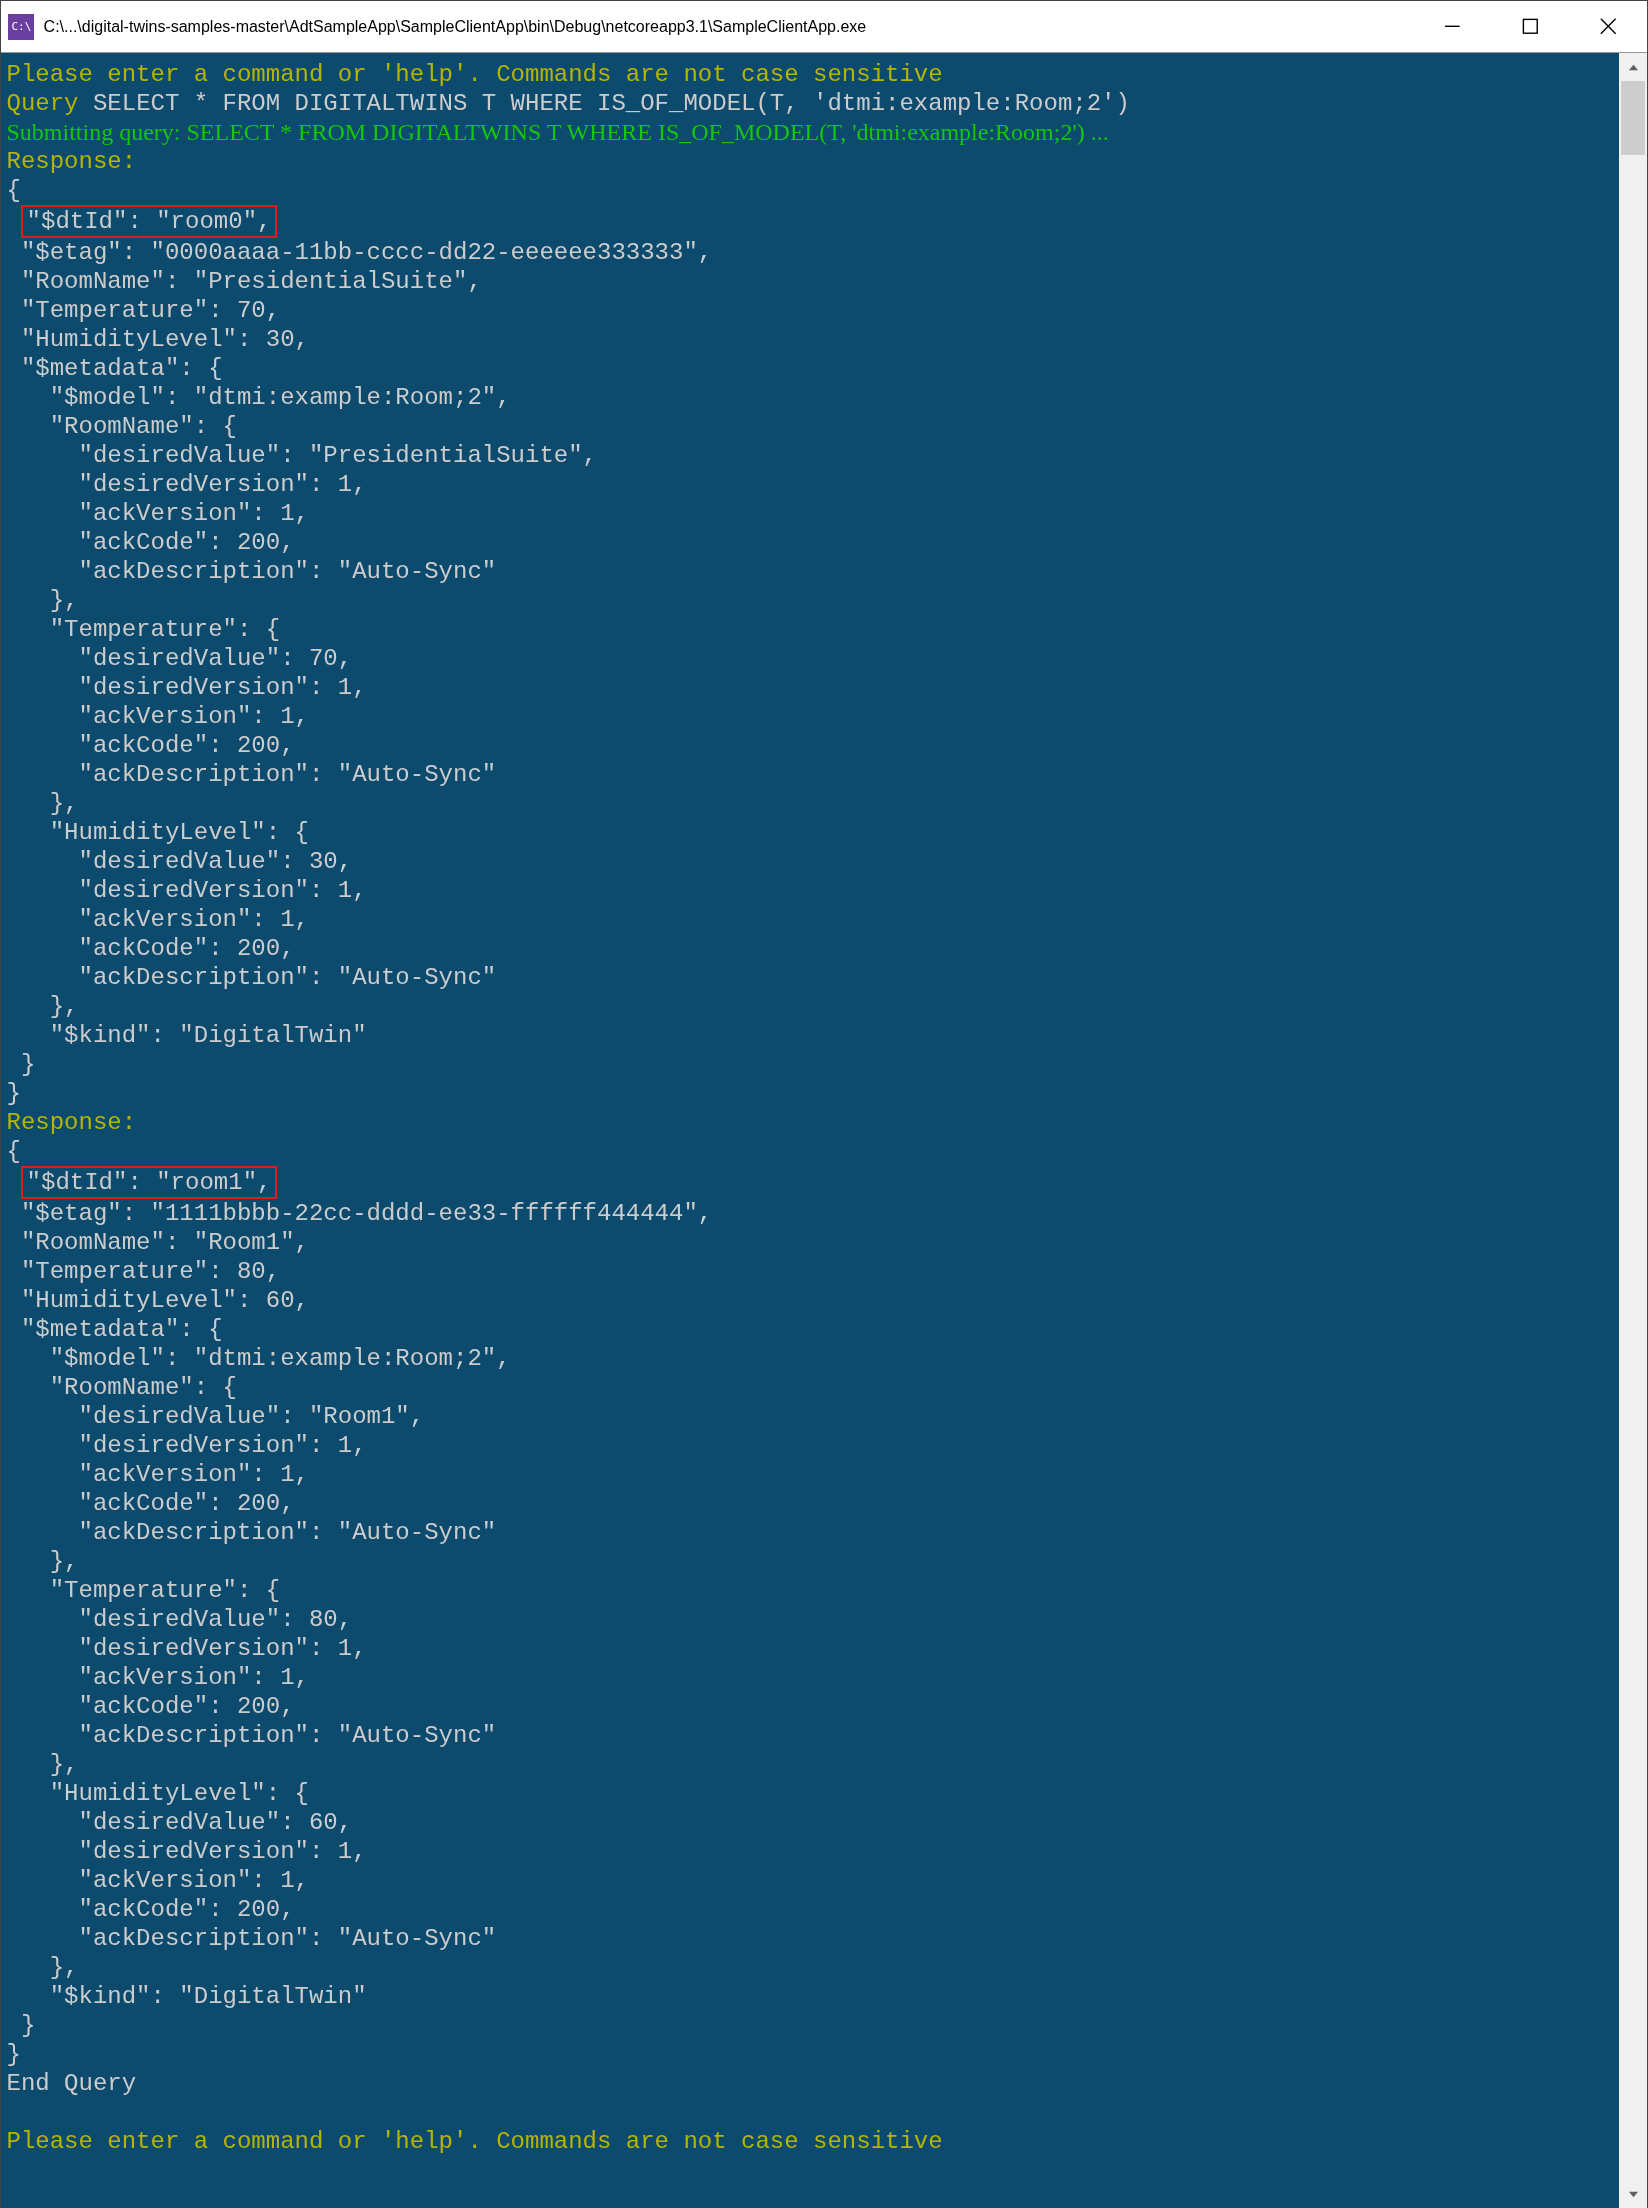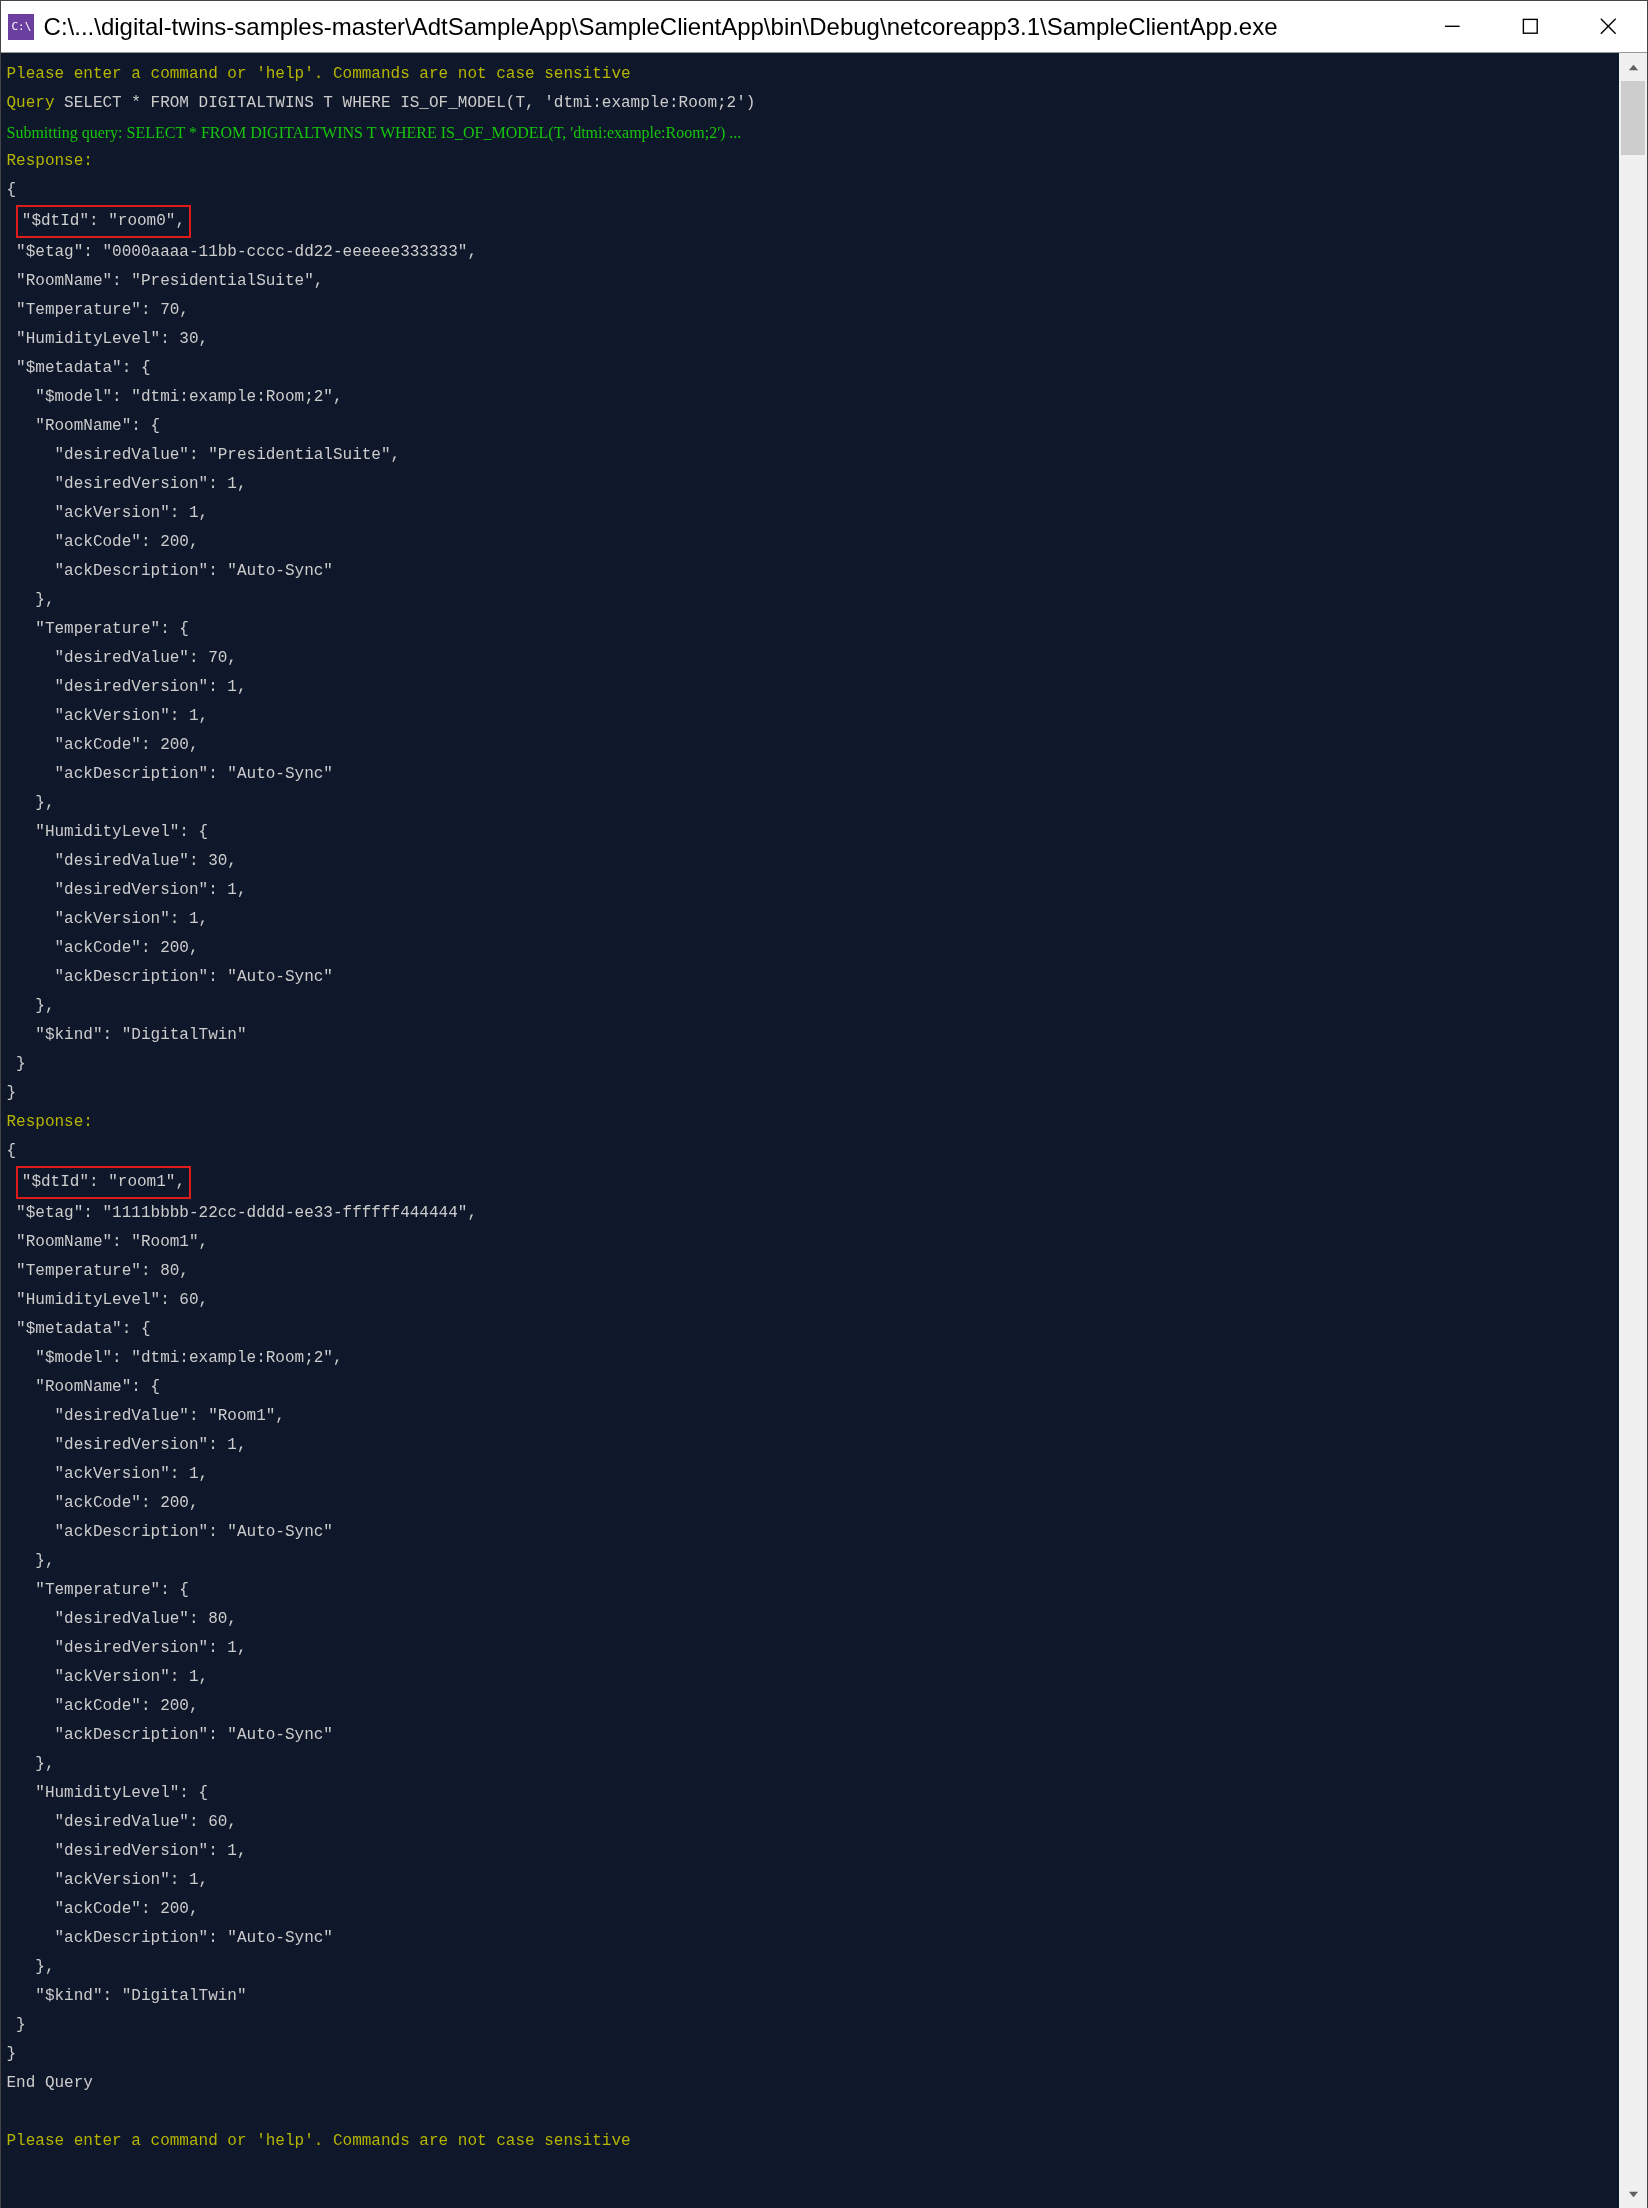--- a/index.html
+++ b/index.html
@@ -28,21 +28,21 @@
     margin-right: 9.2px;
     display: flex;
     align-items: center;
     justify-content: center;
     color: #fff;
     font-size: 11px;
     font-family: Consolas, monospace;
   }
   .title-text {
     flex: 1;
-    font-size: 24px;
+    font-size: 16px;
     color: #000;
     white-space: nowrap;
     overflow: hidden;
   }
   .win-controls {
     display: flex;
     height: 100%;
   }
   .win-btn {
     width: 78px;
@@ -54,24 +54,24 @@
     font-size: 16.6px;
     color: #000;
   }
   .win-btn svg { display: block; }
   .console-area {
     background: #000000;
     position: relative;
     width: 100%;
   }
   .console-content {
-    background: #0f172a;
+    background: #0c4a6e;
     padding: 7.4px 5.5px 18.5px 5.5px;
     font-family: Consolas, "Courier New", monospace;
-    font-size: 16px;
+    font-size: 24px;
     line-height: 29px;
     color: #cccccc;
     white-space: pre;
     min-height: 2155px;
     width: calc(100% - 28px);
   }
   .scrollbar {
     position: absolute;
     right: 0;
     top: 0;

